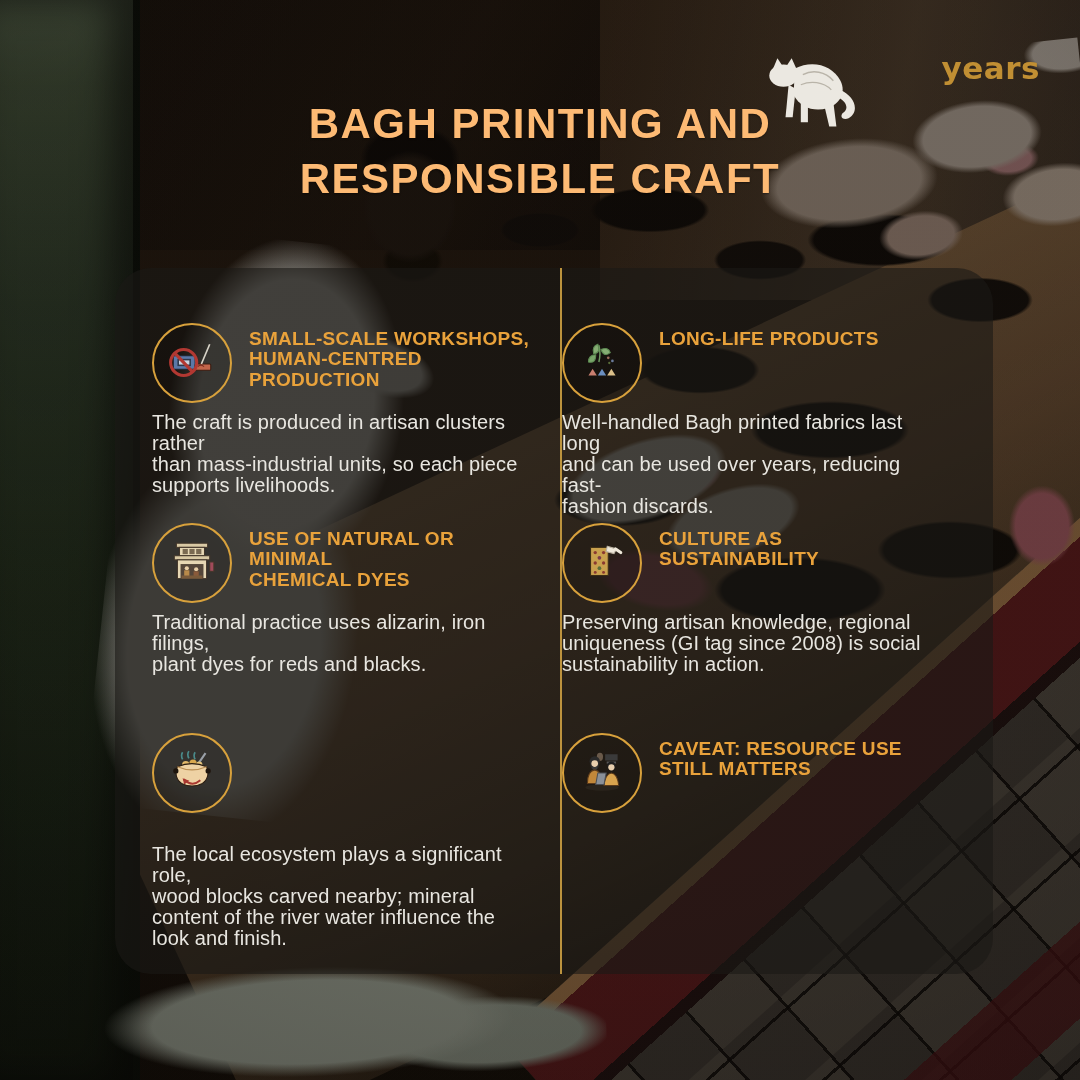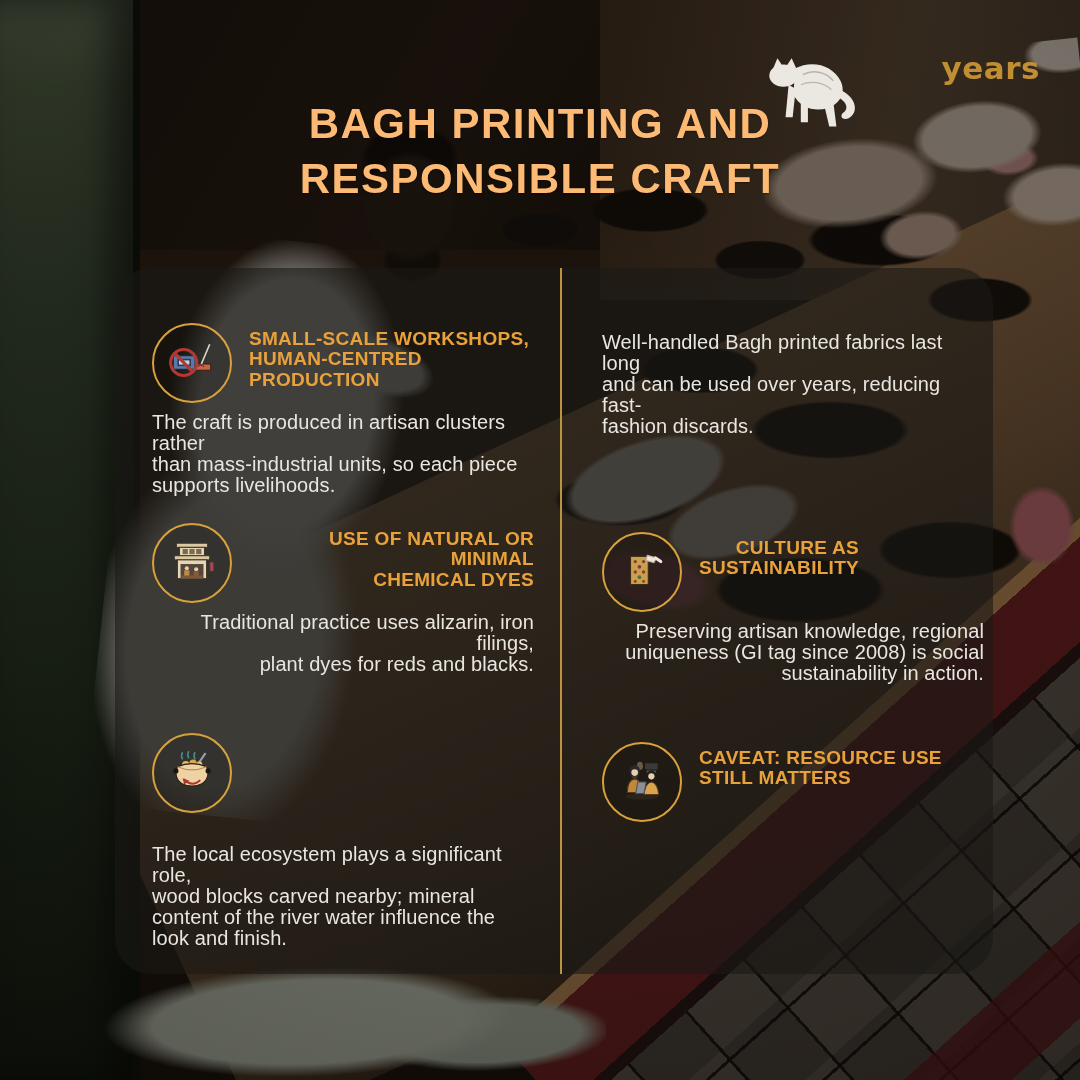--- a/index.html
+++ b/index.html
@@ -70,24 +70,24 @@
   
   .logo{position:absolute;top:50px;right:40px;font-family:"DejaVu Sans",sans-serif;
         font-weight:bold;font-size:31px;letter-spacing:.5px;color:#c18f33;z-index:6;}
   .cat{position:absolute;left:752px;top:54px;width:122px;height:92px;z-index:5;opacity:.97;}
   .title{position:absolute;left:0;top:96px;width:1080px;text-align:center;z-index:6;
         color:#fdba74;font-weight:800;font-size:42px;line-height:55px;letter-spacing:1.5px;
         white-space:pre-line;text-shadow:0 1px 2px rgba(0,0,0,.4);}
   .panel{position:absolute;left:115px;top:268px;width:878px;height:706px;border-radius:36px;
         background:rgba(26,25,21,.60);z-index:4;}
   .divider{position:absolute;left:445px;top:0;width:2px;height:100%;background:#c59a40;opacity:.95;}
-  .cols{position:absolute;inset:0;display:flex;padding:55px 37px 0 37px;gap:68px;}
+  .cols{position:absolute;inset:0;display:flex;padding:55px 37px 0 37px;gap:28px;}
   .col{width:382px;flex:0 0 382px;}
   .section{display:block;}
-  .h200{height:200px;} .h210{height:210px;text-align:right;}
+  .h200{height:200px;} .h210{height:210px;}
   .sec-head{display:flex;align-items:flex-start;gap:17px;}
   .icon-circle{width:80px;height:80px;flex:0 0 80px;border:2px solid #d8a13c;border-radius:50%;
         display:flex;align-items:center;justify-content:center;background:rgba(0,0,0,.14);}
   .icon-circle svg{width:50px;height:50px;}
   .heading{margin-top:6px;color:#e9a23b;font-size:19px;font-weight:700;line-height:1.07;
         letter-spacing:.3px;white-space:pre-line;}
   .body{margin-top:9px;color:#e8e6e0;font-size:20px;line-height:1.05;letter-spacing:.1px;
         white-space:pre-line;}
   .row3 .body{margin-top:31px;}
 </style>
@@ -212,20 +212,37 @@
 wood blocks carved nearby; mineral
 content of the river water influence the
 look and finish.</div>
         </div>
 
       </div>
 
       <div class="col">
 
         <div class="section h200 row1">
+          <div class="sec-head">
+            <div class="icon-circle">
+              <svg viewBox="0 0 48 48">
+                <path d="M21 7 q2 8 0 16" stroke="#6f9a62" fill="none" stroke-width="1.4"></path>
+                <path d="M20 6 q-6 2 -4 9 q7 0 4 -9z" fill="#86ad74" stroke="#5d8a52"></path>
+                <path d="M23 11 q7 -3 9 3 q-6 5 -9 -3z" fill="#86ad74" stroke="#5d8a52"></path>
+                <path d="M18 16 q-7 0 -7 7 q7 2 7 -7z" fill="#7aa66a" stroke="#5d8a52"></path>
+                <circle cx="30" cy="19" r="1.3" fill="#9a6a5a"></circle>
+                <circle cx="34" cy="22" r="1.3" fill="#6a7a9a"></circle>
+                <circle cx="31" cy="24" r="1.1" fill="#5a6e3a"></circle>
+                <path d="M11 36 l4 -6.5 4 6.5 z" fill="#c97f70"></path>
+                <path d="M20 36 l4 -6.5 4 6.5 z" fill="#6b8fc0"></path>
+                <path d="M29 36 l4 -6.5 4 6.5 z" fill="#dcc08a"></path>
+              </svg>
+            </div>
+            <div class="heading">LONG-LIFE PRODUCTS</div>
+          </div>
           <div class="body">Well-handled Bagh printed fabrics last long
 and can be used over years, reducing fast-
 fashion discards.</div>
         </div>
 
         <div class="section h210 row2">
           <div class="sec-head">
             <div class="icon-circle">
               <svg viewBox="0 0 48 48">
                 <rect x="13" y="9" width="17" height="27" fill="#c9a14e" stroke="#3a2c16"></rect>

